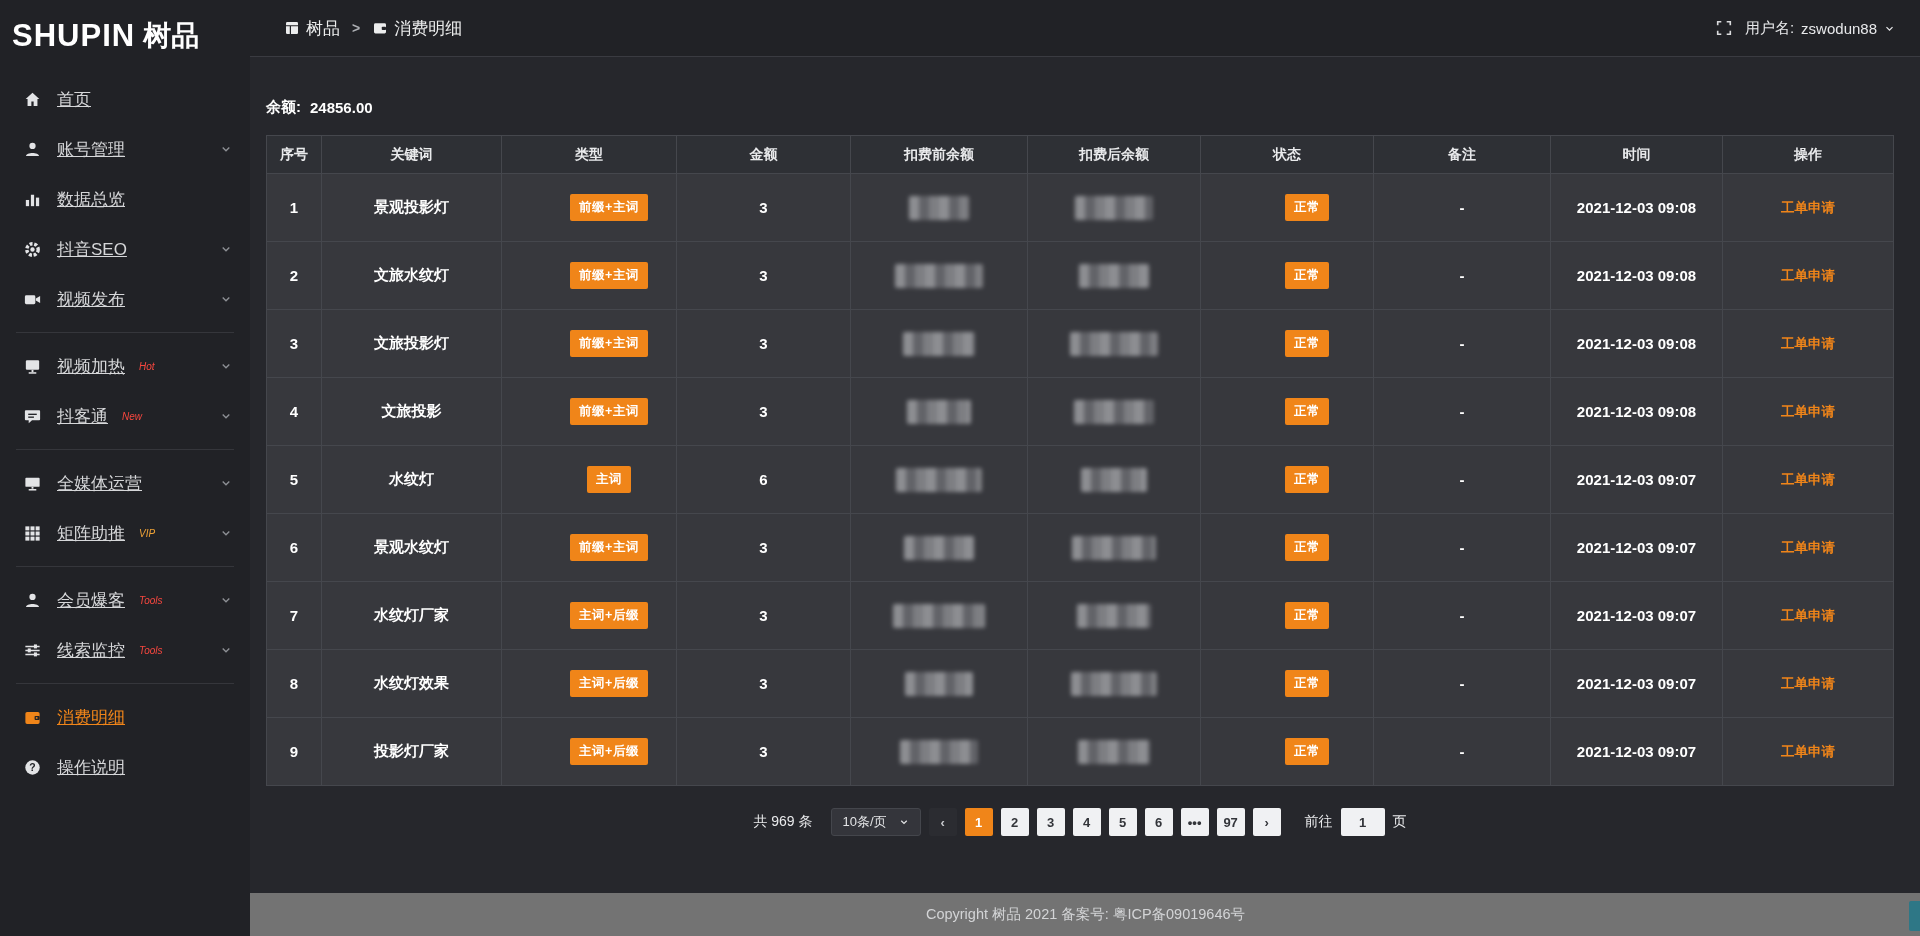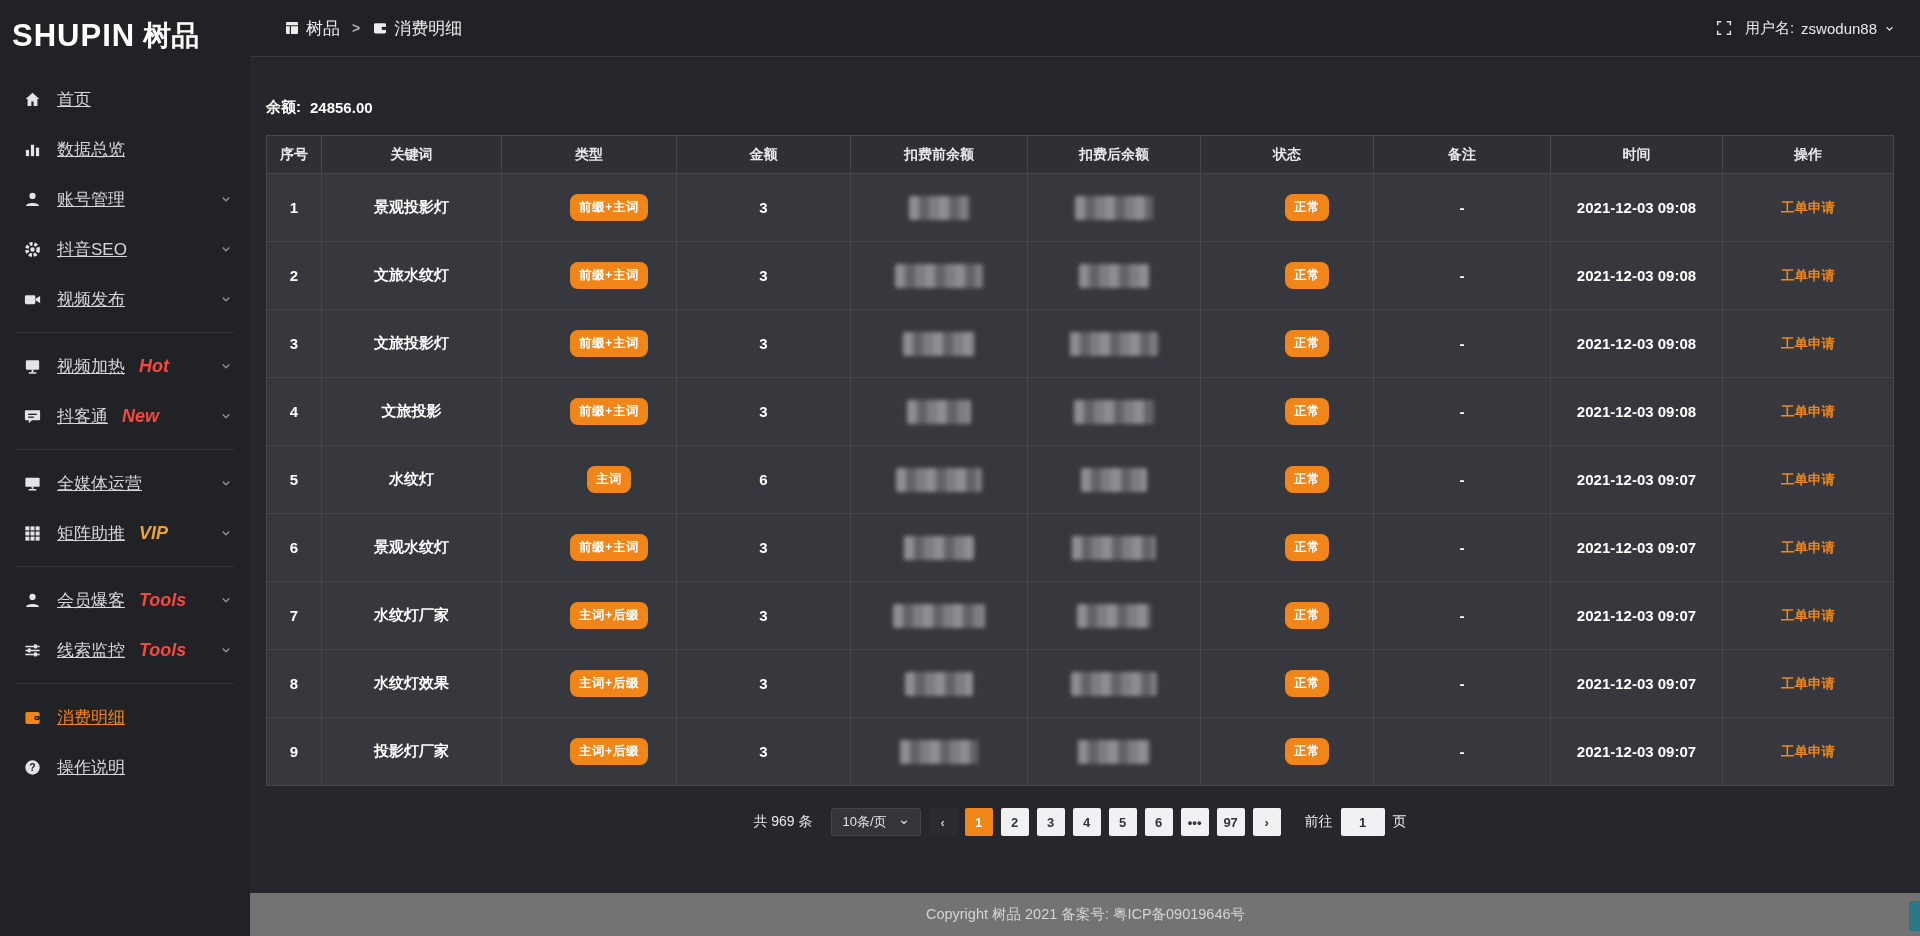--- a/index.html
+++ b/index.html
@@ -14,21 +14,21 @@
   .sidebar { width:250px; min-width:250px; background:#212226; height:936px; padding-top:6px; }
   .logo { height:60px; display:flex; align-items:center; padding:0 10px 0 12px; }
   .logo-en { position:relative; font-size:31px; font-weight:800; letter-spacing:1px; color:#fff; }
   .logo-cn { font-size:28px; font-weight:800; color:#fff; margin-left:8px; }
   .nav { margin-top:8px; }
   .nav-item { display:flex; align-items:center; height:50px; padding:0 18px 0 22px;
     color:#d6d7d9; cursor:pointer; }
   .nav-icon { width:20px; height:20px; margin-right:15px; color:#e3e4e6;
     display:flex; align-items:center; justify-content:center; }
   .nav-label { font-size:17px;text-decoration:underline; }
-  .nav-tag { font-style:italic; font-weight:bold; font-size:18px; margin-left:14px; color:#f8473f; }
+  .nav-tag { font-style:italic; font-weight:normal; font-size:10px; margin-left:14px; color:#f8473f; }
   .nav-tag.vip { color:#eea236; }
   .nav-chevron { margin-left:auto; color:#8e9095; }
   .nav-divider { height:1px; background:#35363b; margin:8px 16px; }
   .nav-item.active, .nav-item.active .nav-icon { color:#f08519; }
 
   
   .main { flex:1; display:flex; flex-direction:column; height:936px; }
 
   .topbar { height:57px; display:flex; align-items:center; padding:0 26px 0 34px;
     background:#212226; border-bottom:1px solid #3a3b41; }
@@ -48,21 +48,21 @@
   table.data { margin-top:18px; width:1627px; border-collapse:collapse; table-layout:fixed;
     border:1px solid #45474d; }
   table.data th { height:38px; background:#2e3035; color:#e9eaec; font-size:14px; font-weight:bold;
     border:1px solid #45474d; text-align:center; }
   table.data td { height:68px; background:#37383d; border:1px solid #45474d; text-align:center;
     font-size:15px; color:#ffffff; font-weight:600; }
   col.c1{width:55px} col.c2{width:180px} col.c3{width:175px} col.c4{width:174px}
   col.c5{width:177px} col.c6{width:173px} col.c7{width:173px} col.c8{width:177px}
   col.c9{width:172px} col.c10{width:171px}
   .badge { display:inline-block; background:#f08519; color:#fff; font-size:12.5px; font-weight:600;
-    padding:5px 9px; border-radius:8px; letter-spacing:.5px;margin-left:40px; }
+    padding:5px 9px; border-radius:2px; letter-spacing:.5px;margin-left:40px; }
   .action-link { color:#f08519; font-size:13.5px; font-weight:600; cursor:pointer; }
   .remark { color:#d9dadc; font-weight:400; }
 
   .mosaic { display:inline-block; height:24px; border-radius:2px; vertical-align:middle;
     background-image:
       repeating-linear-gradient(90deg,#97989c 0 10px,#67686d 10px 20px,#85868a 20px 30px),
       repeating-linear-gradient(0deg,rgba(255,255,255,.14) 0 8px,rgba(0,0,0,.20) 8px 16px);
     filter:blur(2.2px); opacity:.9; }
   tr:nth-child(1) .m1{width:60px} tr:nth-child(1) .m2{width:78px}
   tr:nth-child(2) .m1{width:88px} tr:nth-child(2) .m2{width:70px}
@@ -111,41 +111,41 @@
           <svg width="19" height="19" viewBox="0 0 20 20" fill="currentColor">
             <path d="M10 2.8 17.2 9.4h-2v7.4h-4V12.2H8.8v4.6h-4V9.4h-2Z"></path>
           </svg>
         </span>
       <span class="nav-label">首页</span>
     </div>
 
     <div class="nav-item">
       <span class="nav-icon">
           <svg width="19" height="19" viewBox="0 0 20 20" fill="currentColor">
+            <circle cx="10" cy="6.3" r="3.3"></circle>
+            <path d="M3.2 16.8c0-4.3 13.6-4.3 13.6 0Z"></path>
+          </svg>
+        </span>
+      <span class="nav-label">账号管理</span>
+      <span class="nav-chevron">
+          <svg width="12" height="12" viewBox="0 0 20 20" fill="none" stroke="currentColor" stroke-width="2.2">
+            <path d="M4.5 7.5l5.5 5.5 5.5-5.5"></path>
+          </svg>
+        </span>
+    </div>
+
+    <div class="nav-item">
+      <span class="nav-icon">
+          <svg width="19" height="19" viewBox="0 0 20 20" fill="currentColor">
             <rect x="3" y="10.5" width="3.4" height="6.5"></rect>
             <rect x="8.3" y="5" width="3.4" height="12"></rect>
             <rect x="13.6" y="8" width="3.4" height="9"></rect>
           </svg>
         </span>
       <span class="nav-label">数据总览</span>
-    </div>
-
-    <div class="nav-item">
-      <span class="nav-icon">
-          <svg width="19" height="19" viewBox="0 0 20 20" fill="currentColor">
-            <circle cx="10" cy="6.3" r="3.3"></circle>
-            <path d="M3.2 16.8c0-4.3 13.6-4.3 13.6 0Z"></path>
-          </svg>
-        </span>
-      <span class="nav-label">账号管理</span>
-      <span class="nav-chevron">
-          <svg width="12" height="12" viewBox="0 0 20 20" fill="none" stroke="currentColor" stroke-width="2.2">
-            <path d="M4.5 7.5l5.5 5.5 5.5-5.5"></path>
-          </svg>
-        </span>
     </div>
 
     <div class="nav-item">
       <span class="nav-icon">
           <svg width="19" height="19" viewBox="0 0 20 20">
             <circle cx="10" cy="10" r="6" fill="none" stroke="currentColor" stroke-width="3.6" stroke-dasharray="3.1 1.8"></circle>
             <circle cx="10" cy="10" r="2.3" fill="currentColor"></circle>
           </svg>
         </span>
       <span class="nav-label">抖音SEO</span>

